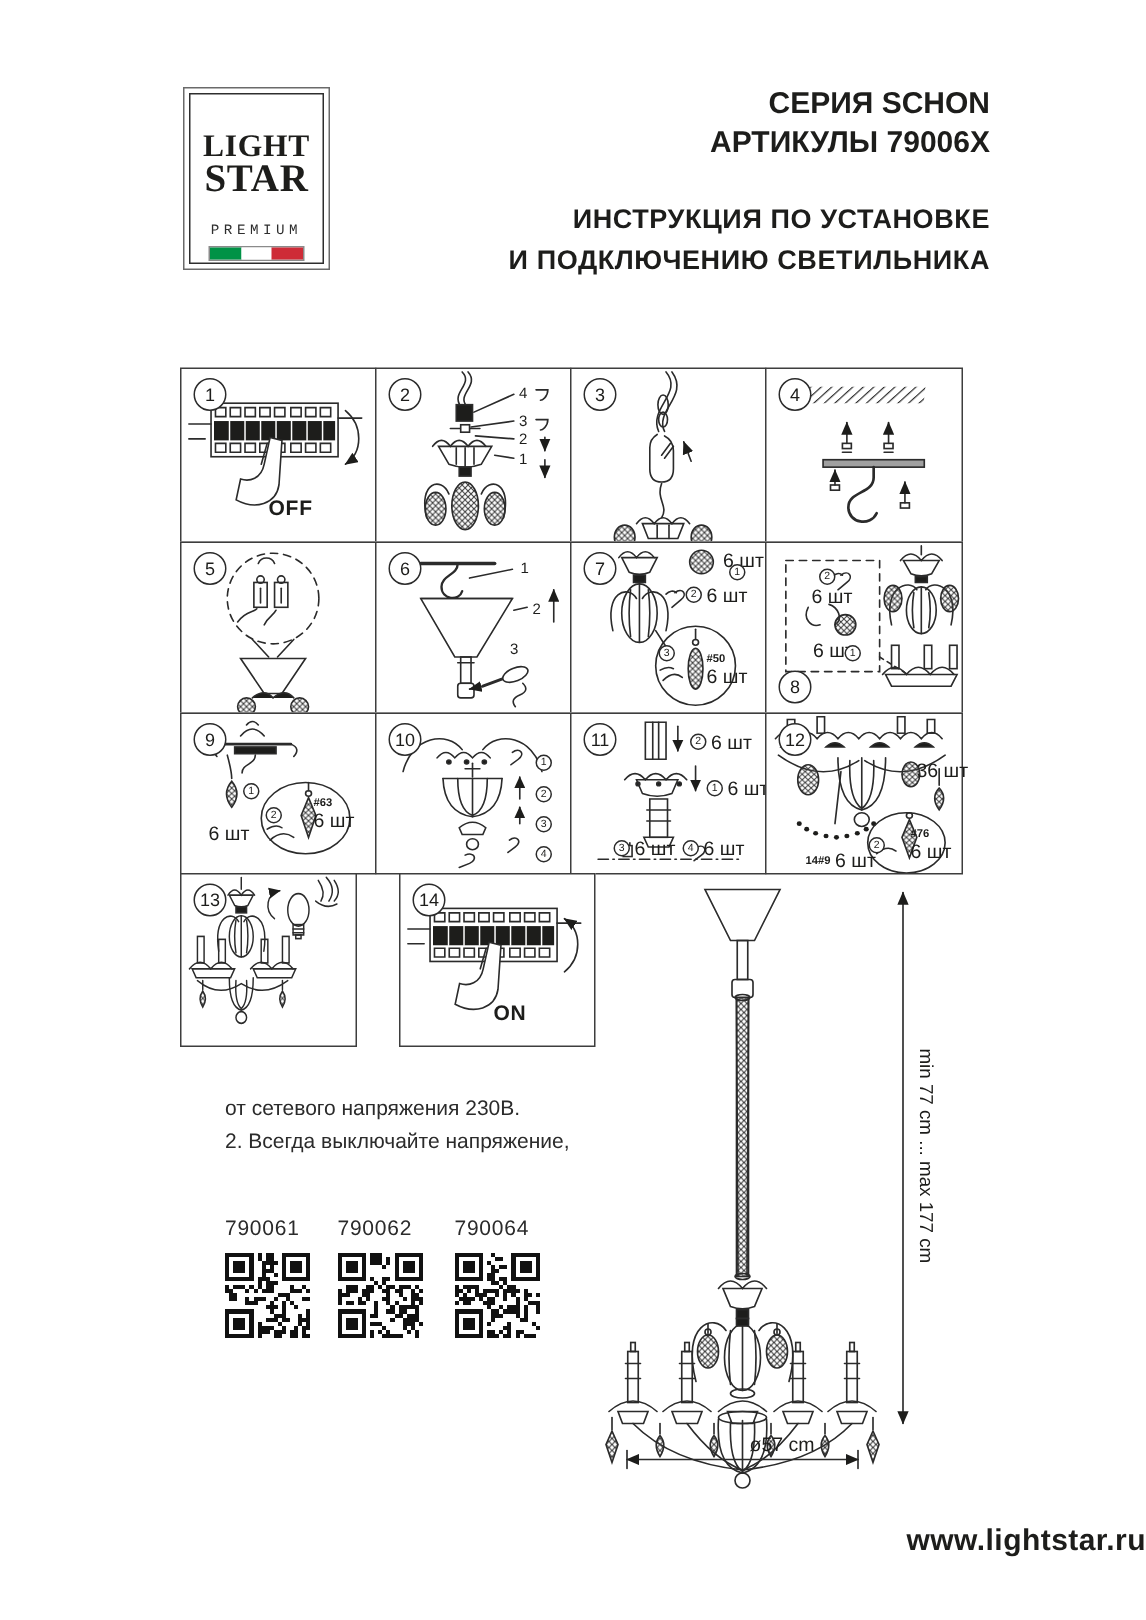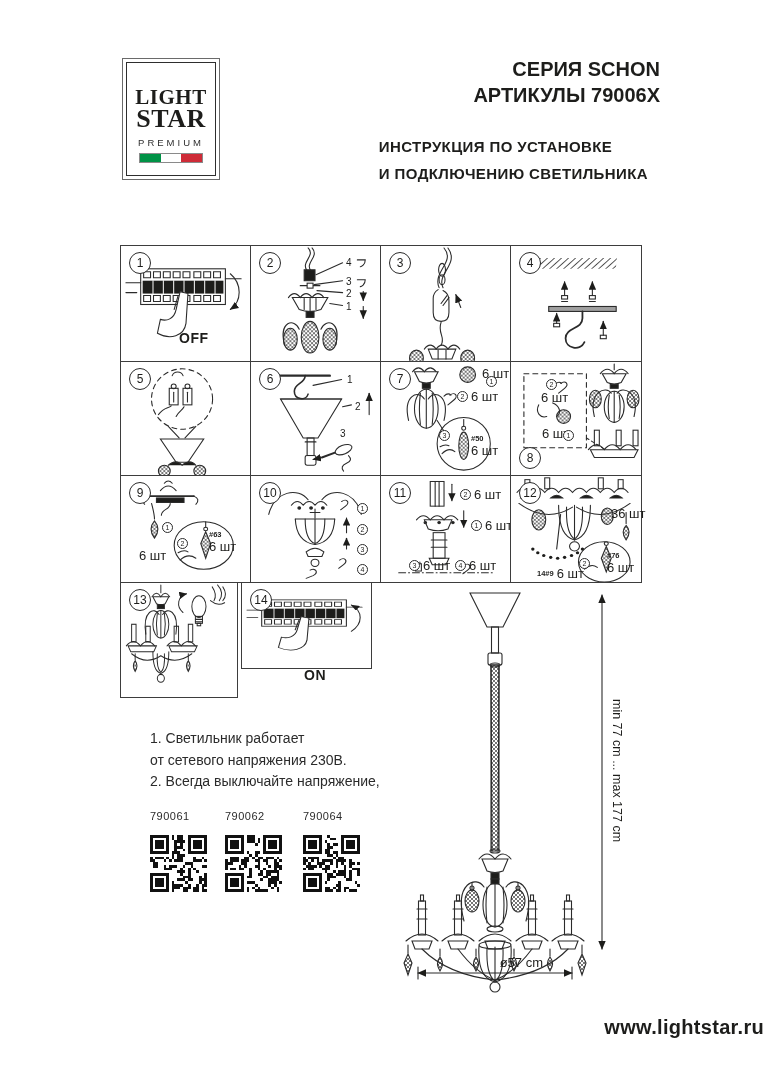--- a/index.html
+++ b/index.html
@@ -6,45 +6,45 @@
   body{
     width:764px;height:1080px;position:relative;background:#ffffff;
     font-family:"Liberation Sans", sans-serif;color:#1d1d1b;overflow:hidden;
   }
   .abs{position:absolute;}
   
   .logo{position:absolute;left:122px;top:58px;width:98px;height:122px;border:1px solid #6a6a6a;padding:3px;box-sizing:border-box;}
   .logo-inner{border:1.6px solid #2e2e2e;width:100%;height:100%;box-sizing:border-box;display:flex;flex-direction:column;align-items:center;}
   .logo-l1{font-family:"Liberation Serif",serif;font-weight:bold;font-size:21px;line-height:20px;margin-top:24px;letter-spacing:.5px;}
   .logo-l2{font-family:"Liberation Serif",serif;font-weight:bold;font-size:26px;line-height:23px;letter-spacing:.5px;text-align:right;}
-  .logo-l3{font-size:9.5px;letter-spacing:3px;margin-top:7px;color:#2e2e2e;}
+  .logo-l3{font-size:9.5px;letter-spacing:3px;margin-top:18px;color:#2e2e2e;font-family:Liberation Mono, monospace;}
   .flag{width:62px;height:8px;margin-top:5px;border:1px solid #8a8a8a;display:flex;box-sizing:content-box;}
   .flag div{flex:1;height:100%;}
   .hdr-series{position:absolute;right:104px;top:56px;text-align:right;font-weight:bold;font-size:20px;line-height:26px;}
-  .hdr-title{position:absolute;right:116px;top:133px;font-weight:bold;font-size:15px;line-height:27px;letter-spacing:.4px;}
+  .hdr-title{position:absolute;right:104px;top:133px;text-align:right;font-weight:bold;font-size:18px;line-height:27px;letter-spacing:.4px;}
   
   .grid{position:absolute;left:120px;top:245px;width:524px;height:455px;}
   .panel{position:absolute;border:1px solid #3d3d3d;background:#fff;box-sizing:border-box;}
   .ill{position:absolute;left:0;top:0;width:100%;height:100%;}
   .pnum{position:absolute;top:6px;left:8px;width:20px;height:20px;border:1.3px solid #2b2b2b;border-radius:50%;
         display:flex;align-items:center;justify-content:center;font-size:12px;background:#fff;z-index:2;}
   .biglabel{position:absolute;font-weight:bold;font-size:14px;letter-spacing:.5px;}
   .num{position:absolute;font-size:10px;}
   .circ{display:inline-flex;width:11px;height:11px;border:1px solid #2b2b2b;border-radius:50%;align-items:center;
         justify-content:center;font-size:7px;flex:none;background:#fff;box-sizing:border-box;}
   .circ.abs{position:absolute;}
   .qty{font-size:13px;white-space:nowrap;}
   .qty.abs{position:absolute;}
   .part{font-size:7.5px;font-weight:bold;white-space:nowrap;}
   .part.abs{position:absolute;text-align:right;}
   .crow{position:absolute;display:flex;align-items:center;gap:3px;}
   
   .notes{position:absolute;left:150px;top:728px;font-size:14px;line-height:21.5px;color:#2b2b2b;}
   
-  .qr-label{position:absolute;top:810px;font-size:11px;color:#2b2b2b;letter-spacing:.5px;}
+  .qr-label{position:absolute;top:810px;font-size:14px;color:#2b2b2b;letter-spacing:.5px;}
   .qr-box{position:absolute;top:835px;width:57px;height:57px;}
   
   .diagram{position:absolute;left:392px;top:583px;width:252px;height:410px;}
   .dim-v{position:absolute;left:218px;top:10px;height:356px;writing-mode:vertical-rl;text-orientation:mixed;
          display:flex;align-items:center;justify-content:center;font-size:12.5px;color:#1d1d1b;white-space:nowrap;}
   .dia-label{position:absolute;left:55px;top:372px;width:96px;text-align:right;font-size:13px;}
   
   .footer{position:absolute;left:0;right:0;top:1016px;text-align:right;font-weight:bold;font-size:20px;letter-spacing:.3px;}
 </style>
 </head>
@@ -485,21 +485,21 @@
           <line x1="84" y1="37" x2="92" y2="37"></line>
           <line x1="84" y1="39.5" x2="92" y2="39.5"></line>
           <rect x="86" y="41" width="4" height="2.5"></rect>
         <path d="M103,4 q6,8 2,14 M109,2 q8,8 2,16 M115,4 q6,8 0,14 M101,18 q8,6 16,2"></path>
         <path d="M70,30 C62,24 64,13 74,11" marker-end="url(#ah)"></path>
       </g>
     </svg>
     <span class="pnum">13</span>
   </div>
 
-  <div class="panel" style="left:121px;top:337px;width:131px;height:87px">
+  <div class="panel" style="left:146px;top:337px;width:131px;height:116px">
     <svg class="ill" viewBox="0 0 131 116" preserveAspectRatio="none">
       <g fill="none" stroke="#2b2b2b" stroke-width="1.1" stroke-linecap="round">
         <line x1="5" y1="37" x2="20" y2="37"></line>
           <line x1="5" y1="47" x2="16" y2="47"></line>
           <line x1="106" y1="33" x2="122" y2="33"></line>
         <rect x="20" y="23" width="86" height="36"></rect>
         <path d="M23,26h7v6h-7z M33,26h7v6h-7z M43,26h7v6h-7z M53,26h7v6h-7z M63,26h7v6h-7z M74,26h7v6h-7z M84,26h7v6h-7z M94,26h7v6h-7z"></path>
         <rect x="22" y="35" width="82" height="13" fill="#1d1d1b" stroke="none"></rect>
         <g stroke="#ffffff" stroke-width="1">
             <line x1="32.5" y1="35" x2="32.5" y2="48"></line>
@@ -515,21 +515,20 @@
         <path d="M58,50 L54,64"></path>
         <path d="M111,66 C123,56 123,38 111,30" marker-end="url(#ah)"></path>
       </g>
     </svg>
     <span class="pnum">14</span>
     <span class="biglabel" style="left:62px;top:84px">ON</span>
   </div>
 </div>
 
 <div class="notes">
-  <div>1. Светильник работает</div>
   <div>от сетевого напряжения 230В.</div>
   <div>2. Всегда выключайте напряжение,</div>
 </div>
 
 <span class="qr-label" style="left:150px">790061</span>
 <span class="qr-label" style="left:225px">790062</span>
 <span class="qr-label" style="left:303px">790064</span>
 <div class="qr-box" style="left:150px"><svg viewBox="0 0 21 21" width="100%" height="100%" shape-rendering="crispEdges">
       <rect x="0" y="0" width="1" height="1" fill="#111"></rect>
       <rect x="1" y="0" width="1" height="1" fill="#111"></rect>

